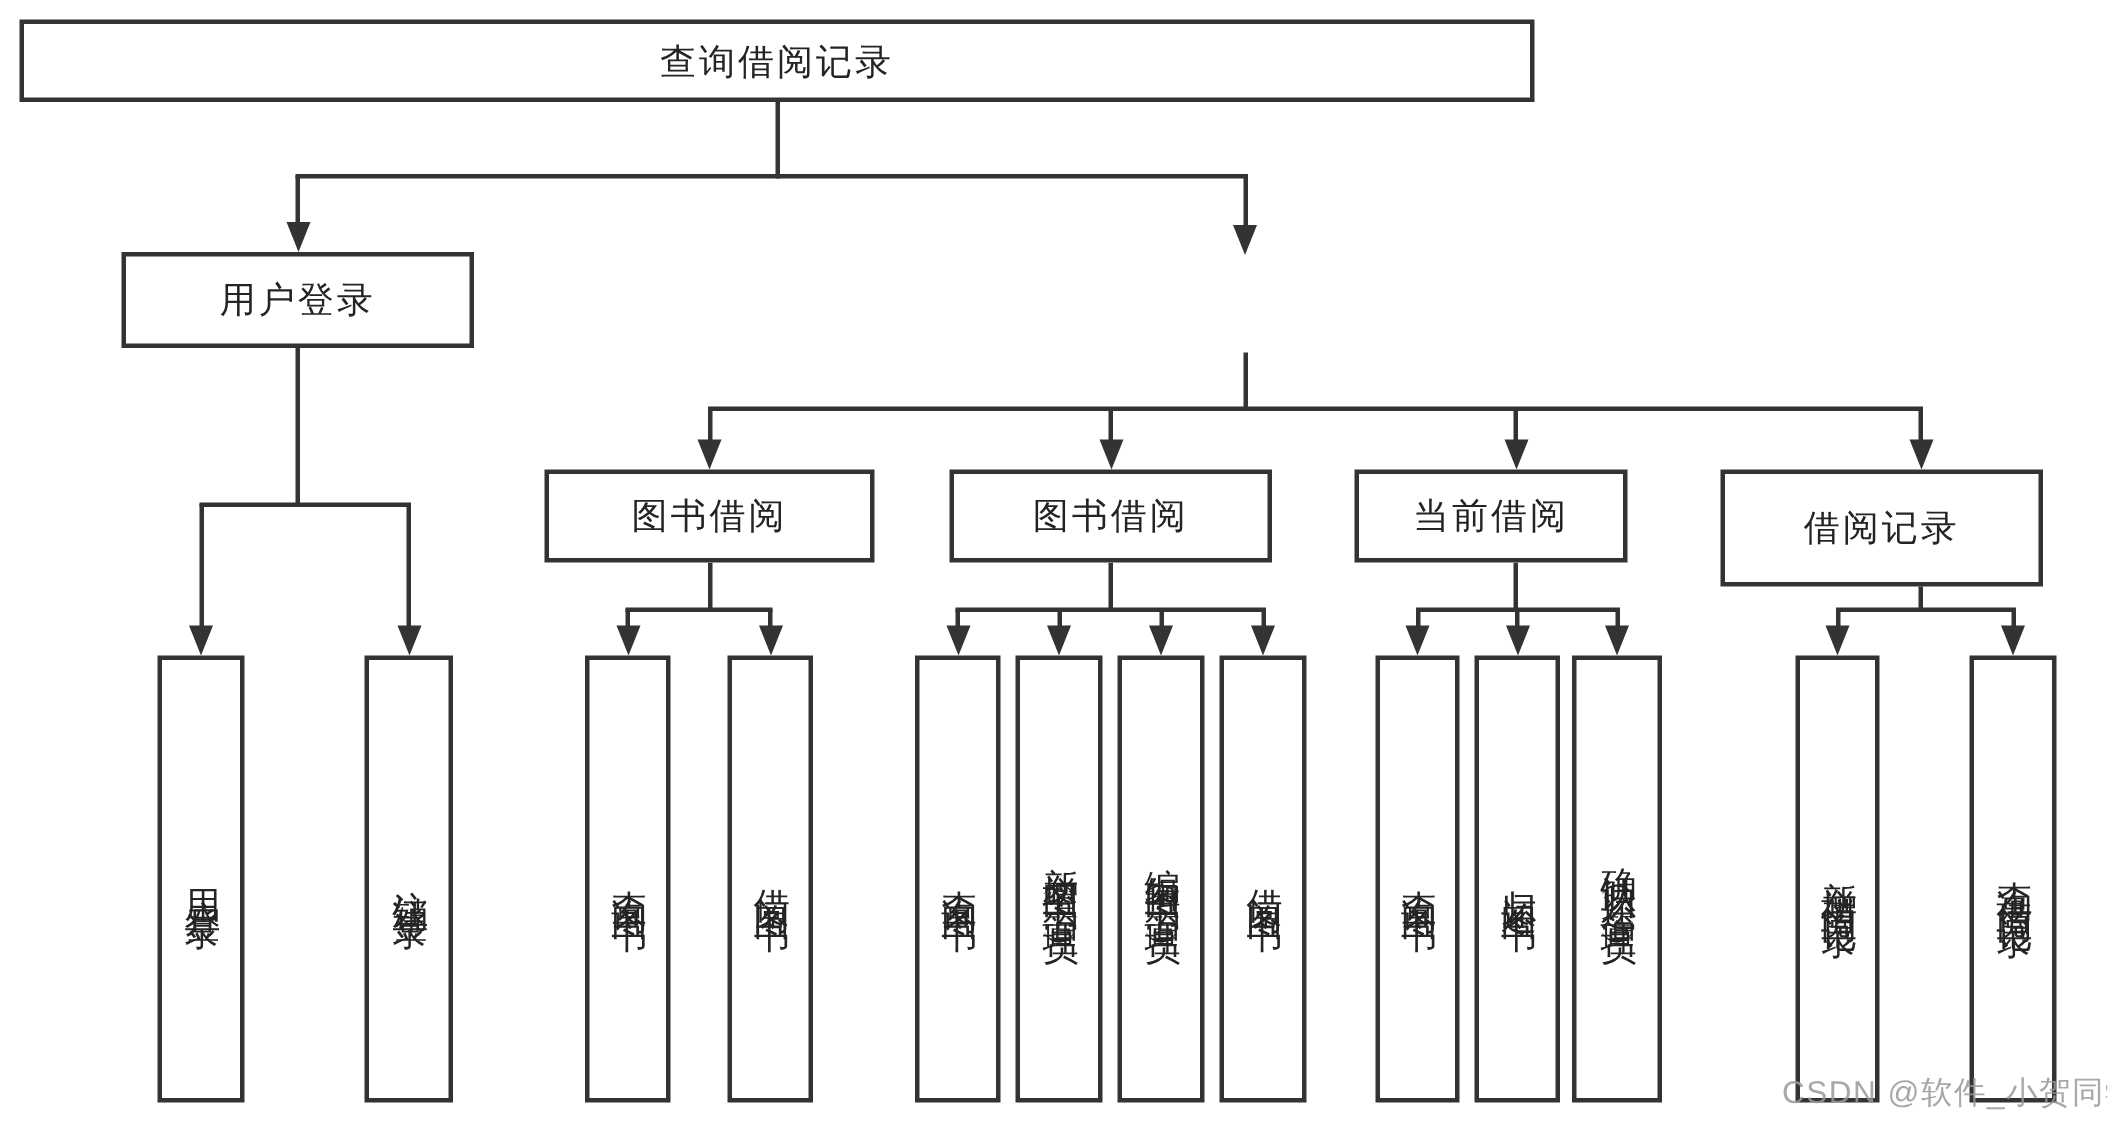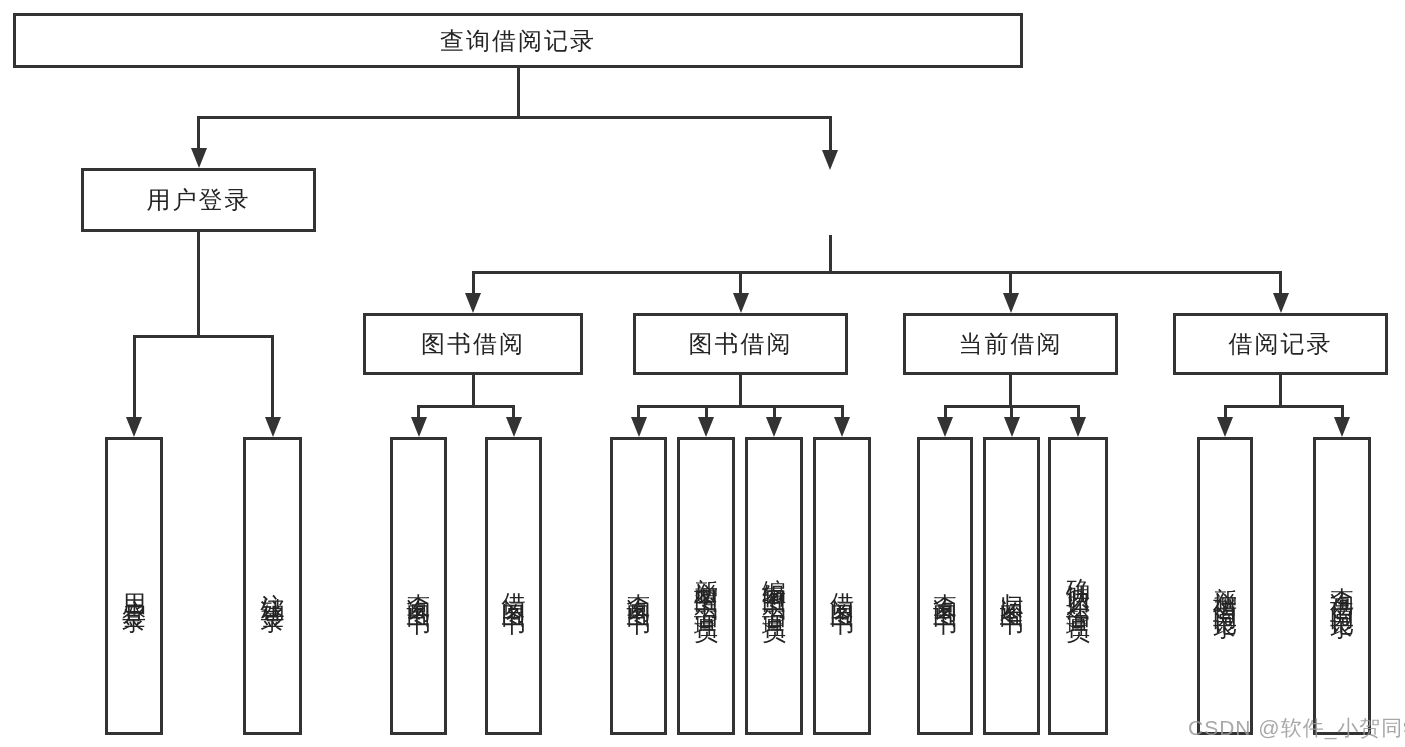--- a/index.html
+++ b/index.html
@@ -115,22 +115,22 @@
     <div class="conn-line" style="left: 1279px; top: 375px; width: 3px; height: 32.5px;"></div>
     <div class="conn-line" style="left: 1223.5px; top: 404.5px; width: 120px; height: 3px;"></div>
     <div class="conn-line" style="left: 1223.5px; top: 406px; width: 3px; height: 15px;"></div>
     <div class="arrow" style="left: 1217px; top: 417px;"></div>
     <div class="conn-line" style="left: 1340.5px; top: 406px; width: 3px; height: 15px;"></div>
     <div class="arrow" style="left: 1334px; top: 417px;"></div>
     <div class="node" style="left: 13px; top: 13px; width: 1010px; height: 55px;">查询借阅记录</div>
     <div class="node" style="left: 81px; top: 168px; width: 235px; height: 64px;">用户登录</div>
     <div class="node" style="left: 363px; top: 313px; width: 220px; height: 62px;">图书借阅</div>
     <div class="node" style="left: 633px; top: 313px; width: 215px; height: 62px;">图书借阅</div>
-    <div class="node" style="left: 903px; top: 313px; width: 215px; height: 62px;">当前借阅</div>
-    <div class="node" style="left: 1173px; top: 313px; width: 215px; height: 62px;">借阅记录</div>
+    <div class="node" style="left: 903px; top: 313px; width: 182px; height: 62px;">当前借阅</div>
+    <div class="node" style="left: 1147px; top: 313px; width: 215px; height: 78px;">借阅记录</div>
     <div class="node vertical" style="left: 105px; top: 437px; width: 58px; height: 298px;">用户登录</div>
     <div class="node vertical" style="left: 243px; top: 437px; width: 59px; height: 298px;">注销登录</div>
     <div class="node vertical" style="left: 390px; top: 437px; width: 57px; height: 298px;">查询图书</div>
     <div class="node vertical" style="left: 485px; top: 437px; width: 57px; height: 298px;">借阅图书</div>
     <div class="node vertical" style="left: 610px; top: 437px; width: 57px; height: 298px;">查询图书</div>
     <div class="node vertical" style="left: 677px; top: 437px; width: 58px; height: 298px;">新增图书（管理员）</div>
     <div class="node vertical" style="left: 745px; top: 437px; width: 58px; height: 298px;">编辑图书（管理员）</div>
     <div class="node vertical" style="left: 813px; top: 437px; width: 58px; height: 298px;">借阅图书</div>
     <div class="node vertical" style="left: 917px; top: 437px; width: 56px; height: 298px;">查询图书</div>
     <div class="node vertical" style="left: 983px; top: 437px; width: 57px; height: 298px;">归还图书</div>

